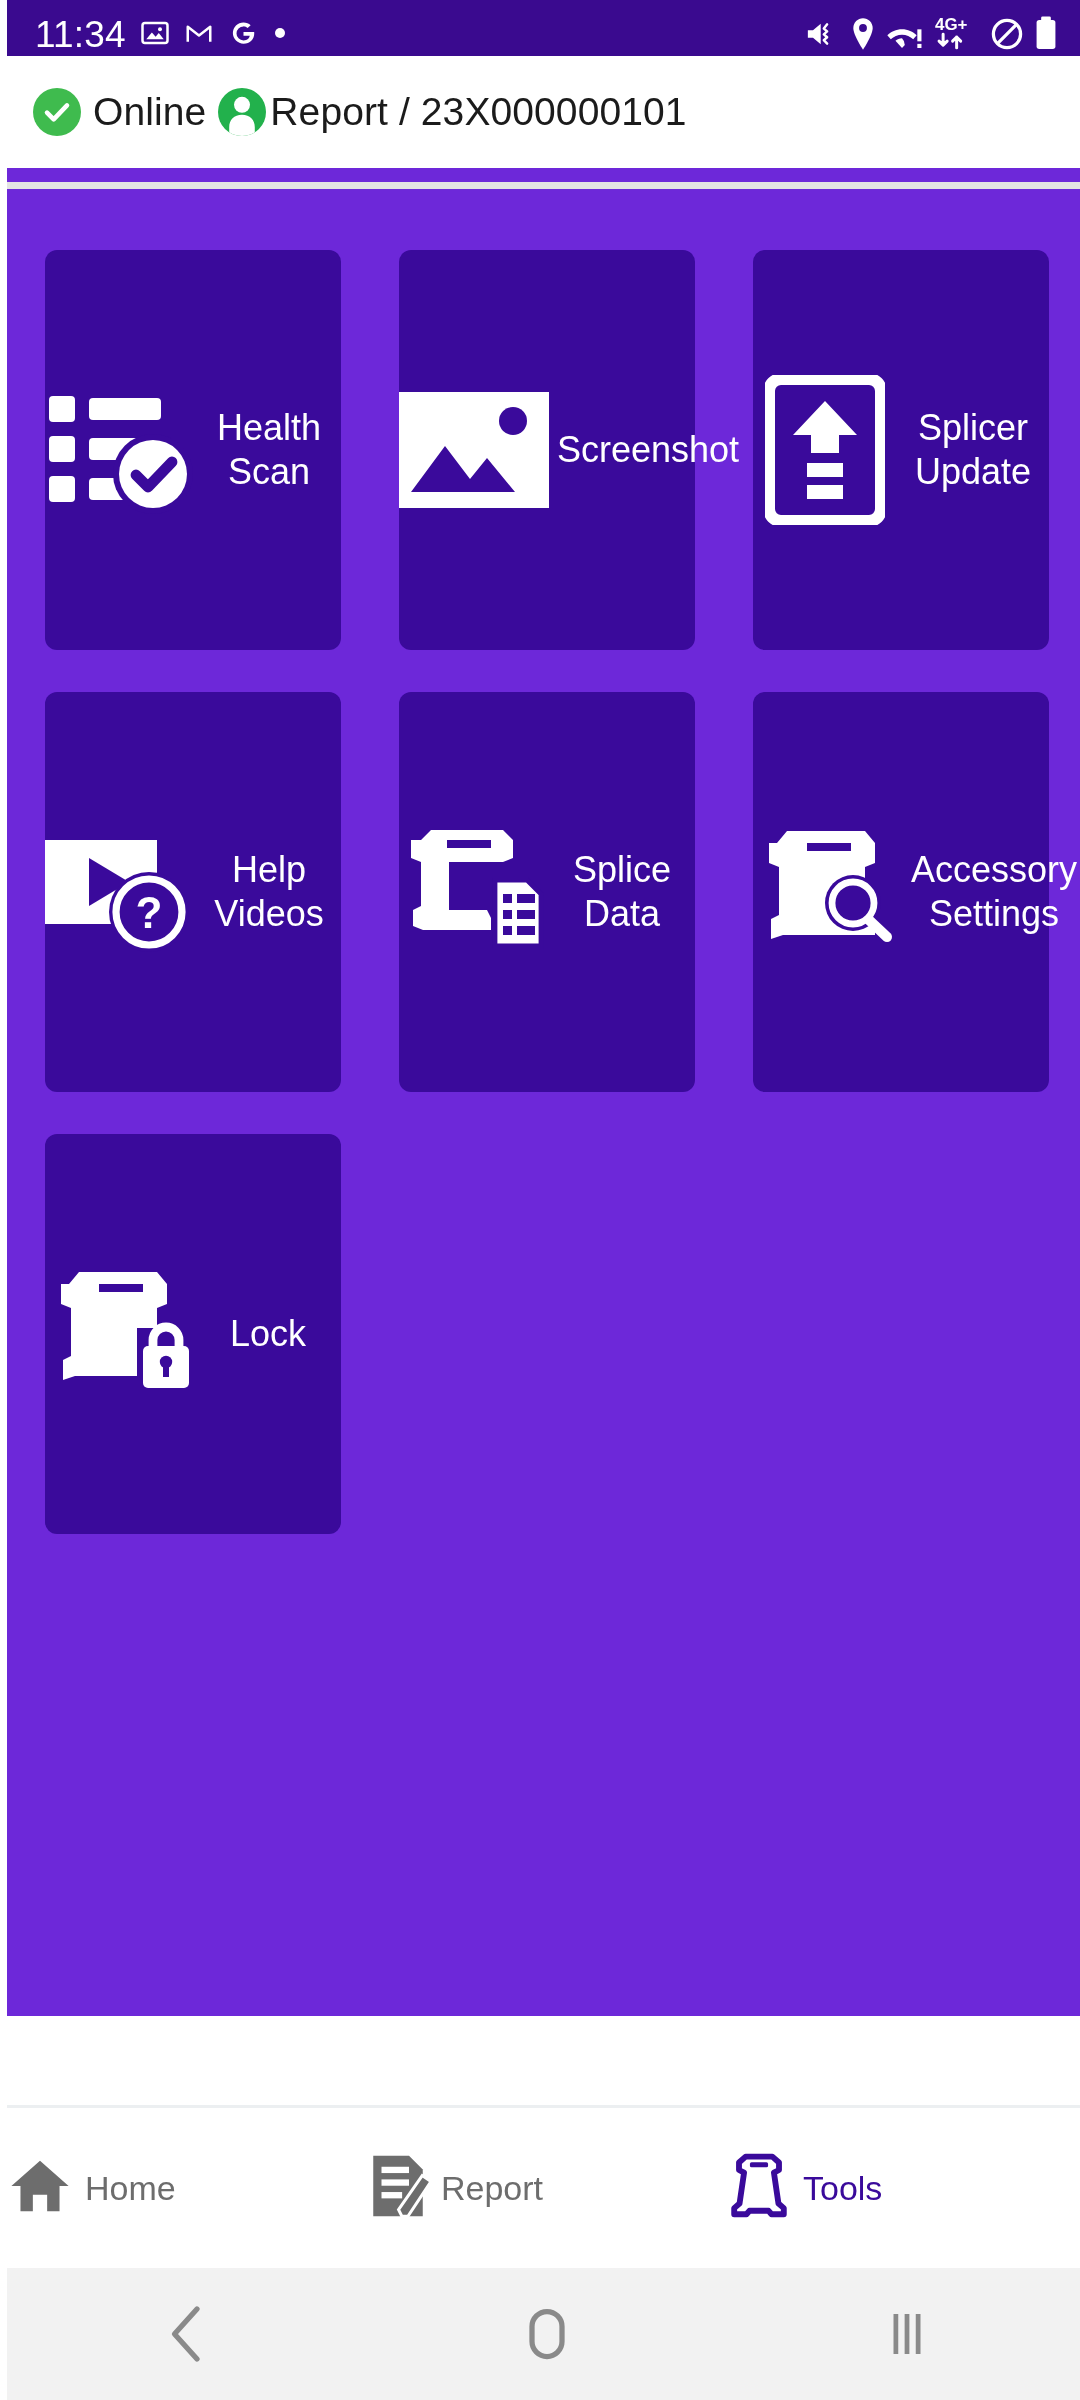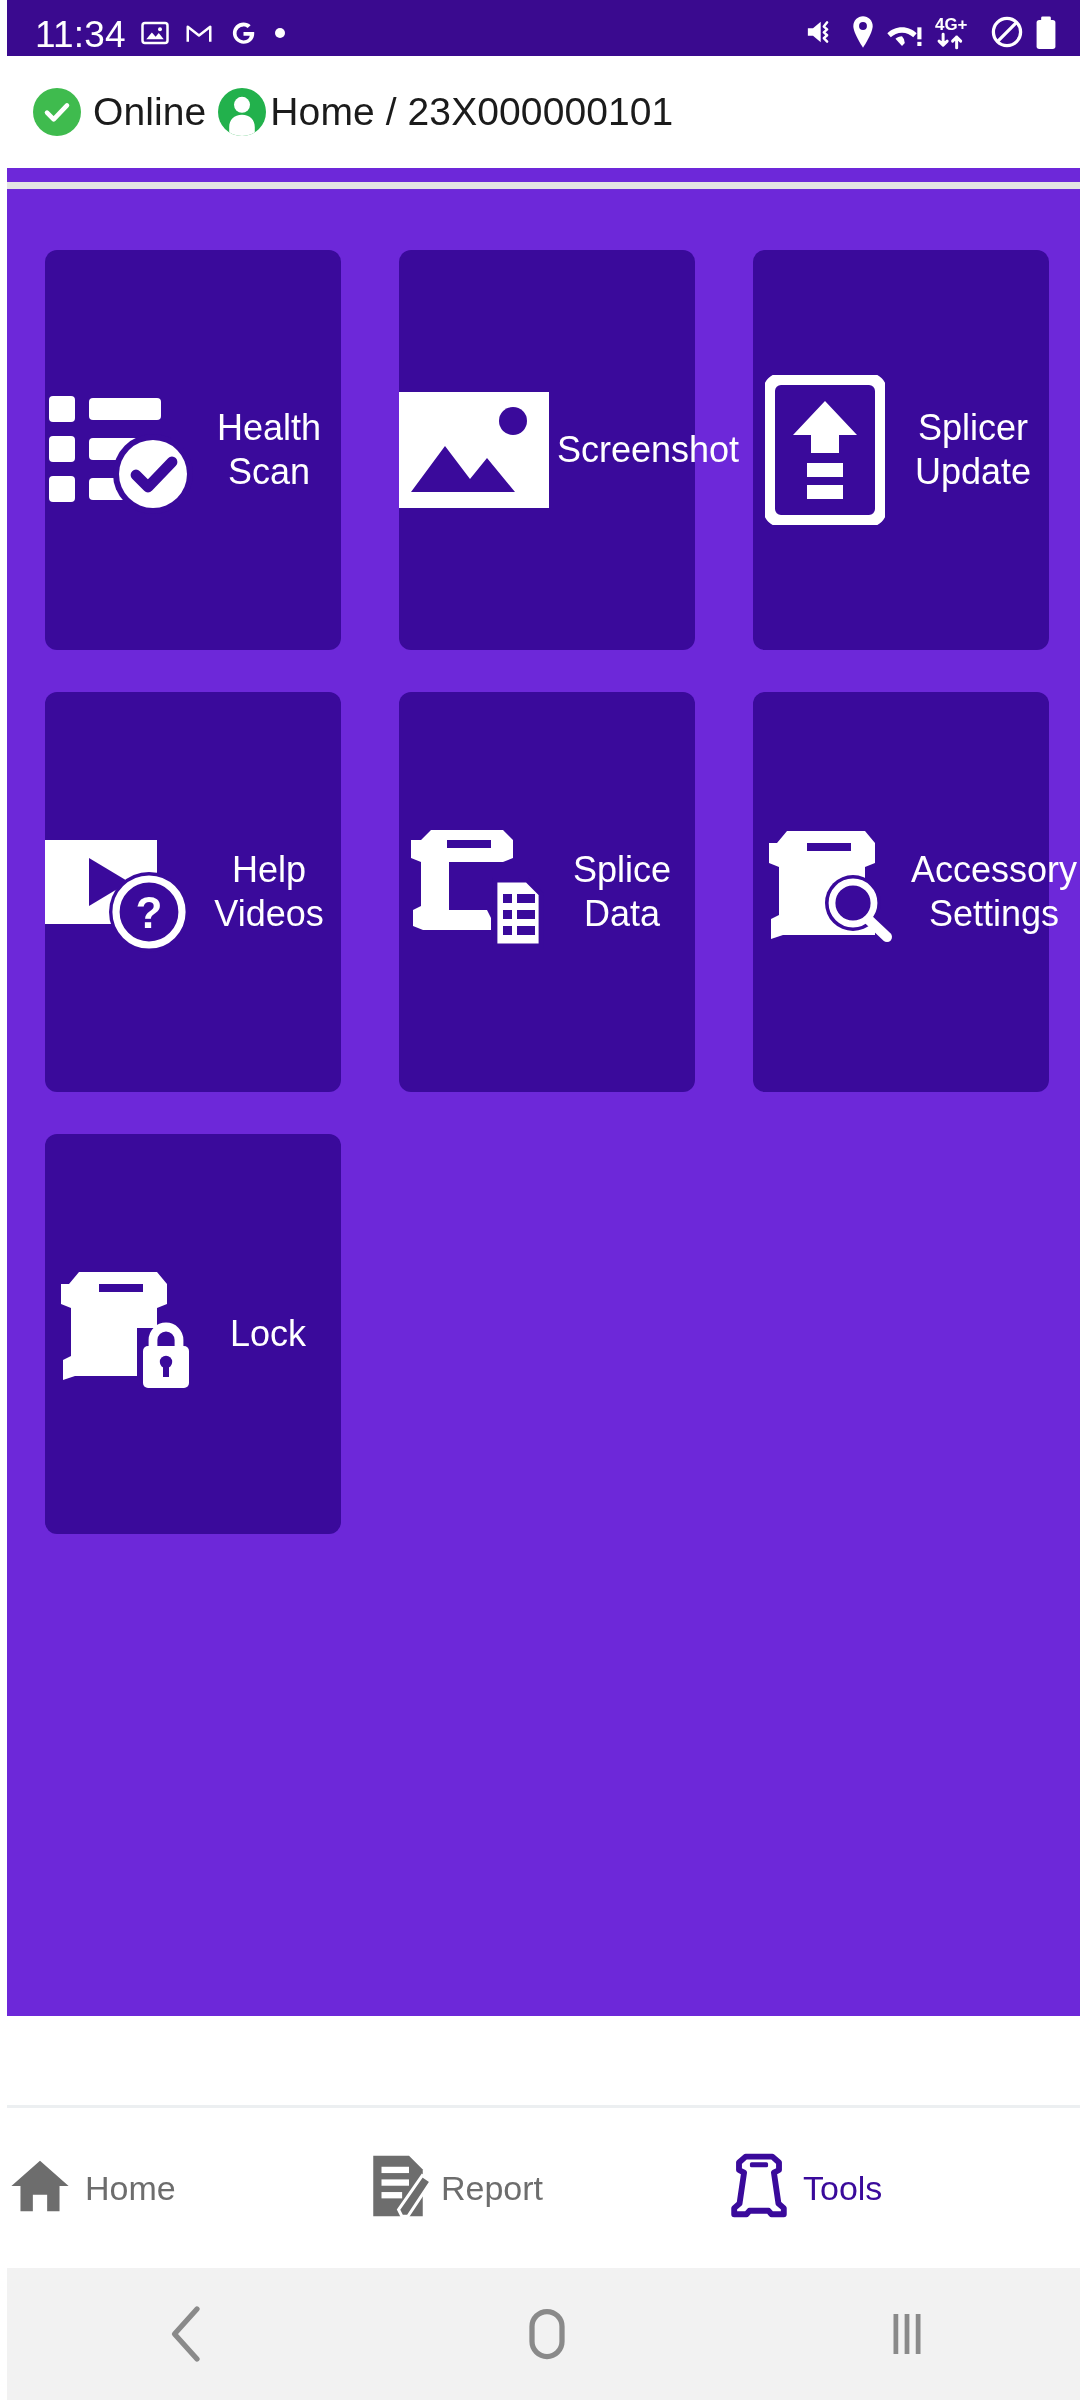--- a/index.html
+++ b/index.html
@@ -13,21 +13,21 @@
 
   
   .statusbar{
     position:absolute; top:0; left:0; width:1080px; height:70px;
     background:#3a0a8f;
     display:flex; align-items:center; justify-content:space-between;
     padding:0 28px;
   }
   .sb-left{ display:flex; align-items:center; gap:14px; }
   .sb-time{ color:#fff; font-size:37px; font-weight:400; letter-spacing:.2px; }
-  .sb-right{ display:flex; align-items:flex-start; gap:9px; }
+  .sb-right{ display:flex; align-items:flex-end; gap:9px; }
   .sb-ic{ display:block; }
 
   
   .header{
     position:absolute; top:56px; left:0; width:1080px; height:112px;
     background:#ffffff; display:flex; align-items:center; padding-left:26px;
   }
   .hdr-row{ display:flex; align-items:center; }
   .hdr-text{ font-size:39px; color:#1b1b1b; letter-spacing:.1px; white-space:nowrap; }
   .badge-ok{
@@ -171,21 +171,21 @@
           <path d="M4.5 12.5l5 5 10-10.5" fill="none" stroke="#fff" stroke-width="3.4" stroke-linecap="round" stroke-linejoin="round"></path>
         </svg>
       </span>
       <span class="hdr-text">Online</span>
       <span class="badge-user">
         <svg width="48" height="48" viewBox="0 0 24 24">
           <circle cx="12" cy="8.4" r="4" fill="#fff"></circle>
           <path d="M12 13.4c-4 0-6.4 2.6-6.4 6.2V24h12.8v-4.4c0-3.6-2.4-6.2-6.4-6.2z" fill="#fff"></path>
         </svg>
       </span>
-      <span class="hdr-text">Home / 23X000000101</span>
+      <span class="hdr-text">Report / 23X000000101</span>
     </div>
   </div>
   <div class="divider"></div>
 
   <div class="grid">
 
     <div class="tile">
       <div class="tile-ico">
         <svg width="152" height="132" viewBox="0 0 76 66">
           <rect x="2" y="6" width="13" height="13" rx="2" fill="#fff"></rect>

